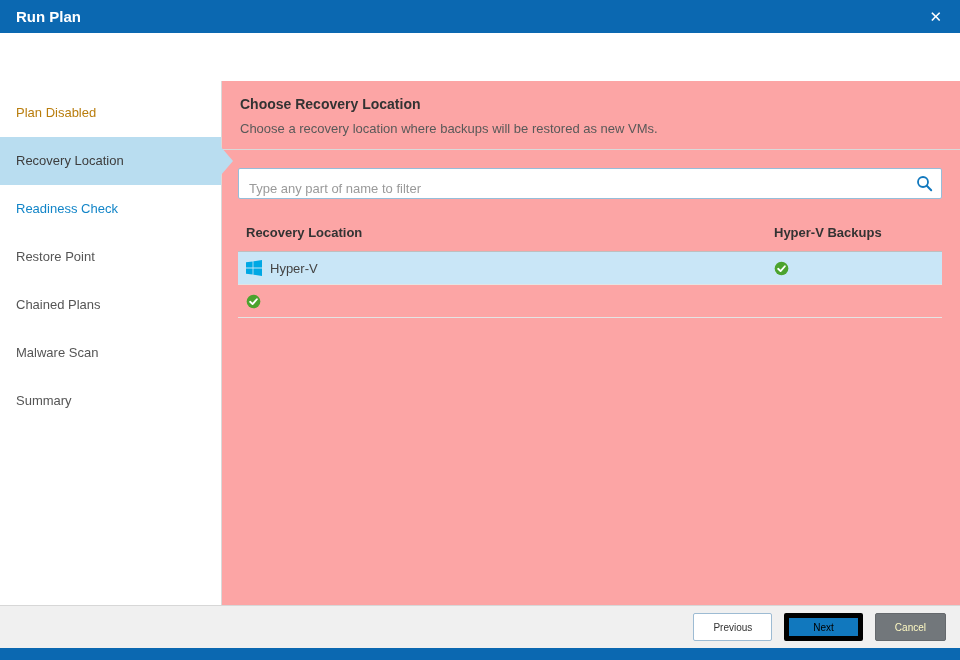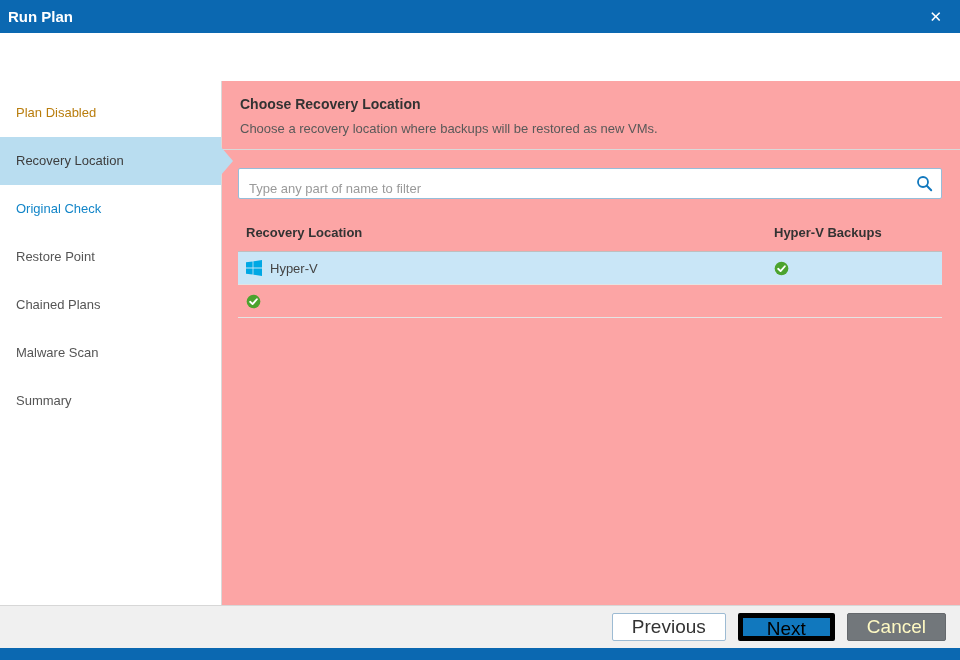--- a/index.html
+++ b/index.html
@@ -2,21 +2,21 @@
 <html><head>
 <meta charset="utf-8">
 <style>
   * { box-sizing: border-box; margin: 0; padding: 0; }
   html, body { width: 960px; height: 660px; background: #fff; }
   body { font-family: "Liberation Sans", "DejaVu Sans", sans-serif; }
 
   .window { width: 960px; height: 660px; display: flex; flex-direction: column; overflow: hidden; background: #fff; }
 
   
-  .titlebar { height: 33px; flex: 0 0 33px; background: #0b68b1; color: #fff; display: flex; align-items: center; justify-content: space-between; padding: 0 14px 0 8px; }
+  .titlebar { height: 33px; flex: 0 0 33px; background: #0b68b1; color: #fff; display: flex; align-items: center; justify-content: space-between; padding: 0 14px 0 16px; }
   .titlebar .title { font-size: 15px; font-weight: bold; }
   .titlebar .close { font-size: 15px; font-weight: bold; cursor: pointer; line-height: 1; padding: 4px; }
 
   
   .body { flex: 1 1 auto; display: flex; min-height: 0; background: #fff; margin-top: 48px; }
 
   
   .sidebar { width: 222px; flex: 0 0 222px; border-right: 1px solid #d9d9d9; background: #fff; padding-top: 8px; }
   .step { position: relative; height: 48px; line-height: 48px; padding: 0 16px; font-size: 13px; cursor: pointer; color: #555; white-space: nowrap; }
   .step.s-warning { color: #b97d0d; }
@@ -40,21 +40,21 @@
   .thead { display: flex; align-items: center; font-size: 13px; font-weight: bold; color: #333; padding: 11px 8px; border-bottom: 1px solid #bfbfbf; }
   .col-name { flex: 0 0 528px; display: flex; align-items: center; gap: 8px; }
   .col-check { flex: 1 1 auto; display: flex; align-items: center; }
   .trow { display: flex; align-items: center; height: 29px; padding: 16px 8px; font-size: 13px; color: #444; border-bottom: 1px solid #e4e4e4; cursor: pointer; }
   .trow.selected { background: #c9e6f7; }
   .row-icon { width: 16px; height: 16px; flex: 0 0 16px; display: inline-block; }
   .check { width: 15px; height: 15px; display: inline-block; }
 
   
   .footer { height: 43px; flex: 0 0 43px; background: #f0f0f0; border-top: 1px solid #d7d7d7; display: flex; align-items: center; justify-content: flex-end; gap: 12px; padding-right: 14px; }
-  .btn { height: 28px; font-size: 19px; font-family: inherit; border-radius: 2px; cursor: pointer; }
+  .btn { height: 28px; font-size: 10px; font-family: inherit; border-radius: 2px; cursor: pointer; }
   .btn-previous { background: #fff; border: 1px solid #9dbbd3; color: #333; padding: 0 19px; }
   .btn-next { background: #1178be; border: 5px solid #000000; color: #000000; padding: 0 24px; }
   .btn-cancel { background: #72777b; border: 1px solid #65696d; color: #fef9c3; padding: 0 19px; }
 
   .bottom-strip { height: 12px; flex: 0 0 12px; background: #0b68b1; }
 </style>
 </head>
 <body>
 
 <div class="window">
@@ -62,21 +62,21 @@
   <header class="titlebar">
     <span class="title">Run Plan</span>
     <span class="close">✕</span>
   </header>
 
   <div class="body">
 
     <nav class="sidebar">
       <div class="step s-warning">Plan Disabled</div>
       <div class="step s-active">Recovery Location</div>
-      <div class="step s-link">Original Check</div>
+      <div class="step s-link">Readiness Check</div>
       <div class="step">Restore Point</div>
       <div class="step">Chained Plans</div>
       <div class="step">Malware Scan</div>
       <div class="step">Summary</div>
     </nav>
 
     <main class="main">
 
       <div class="head">
         <h1>Choose Recovery Location</h1>

